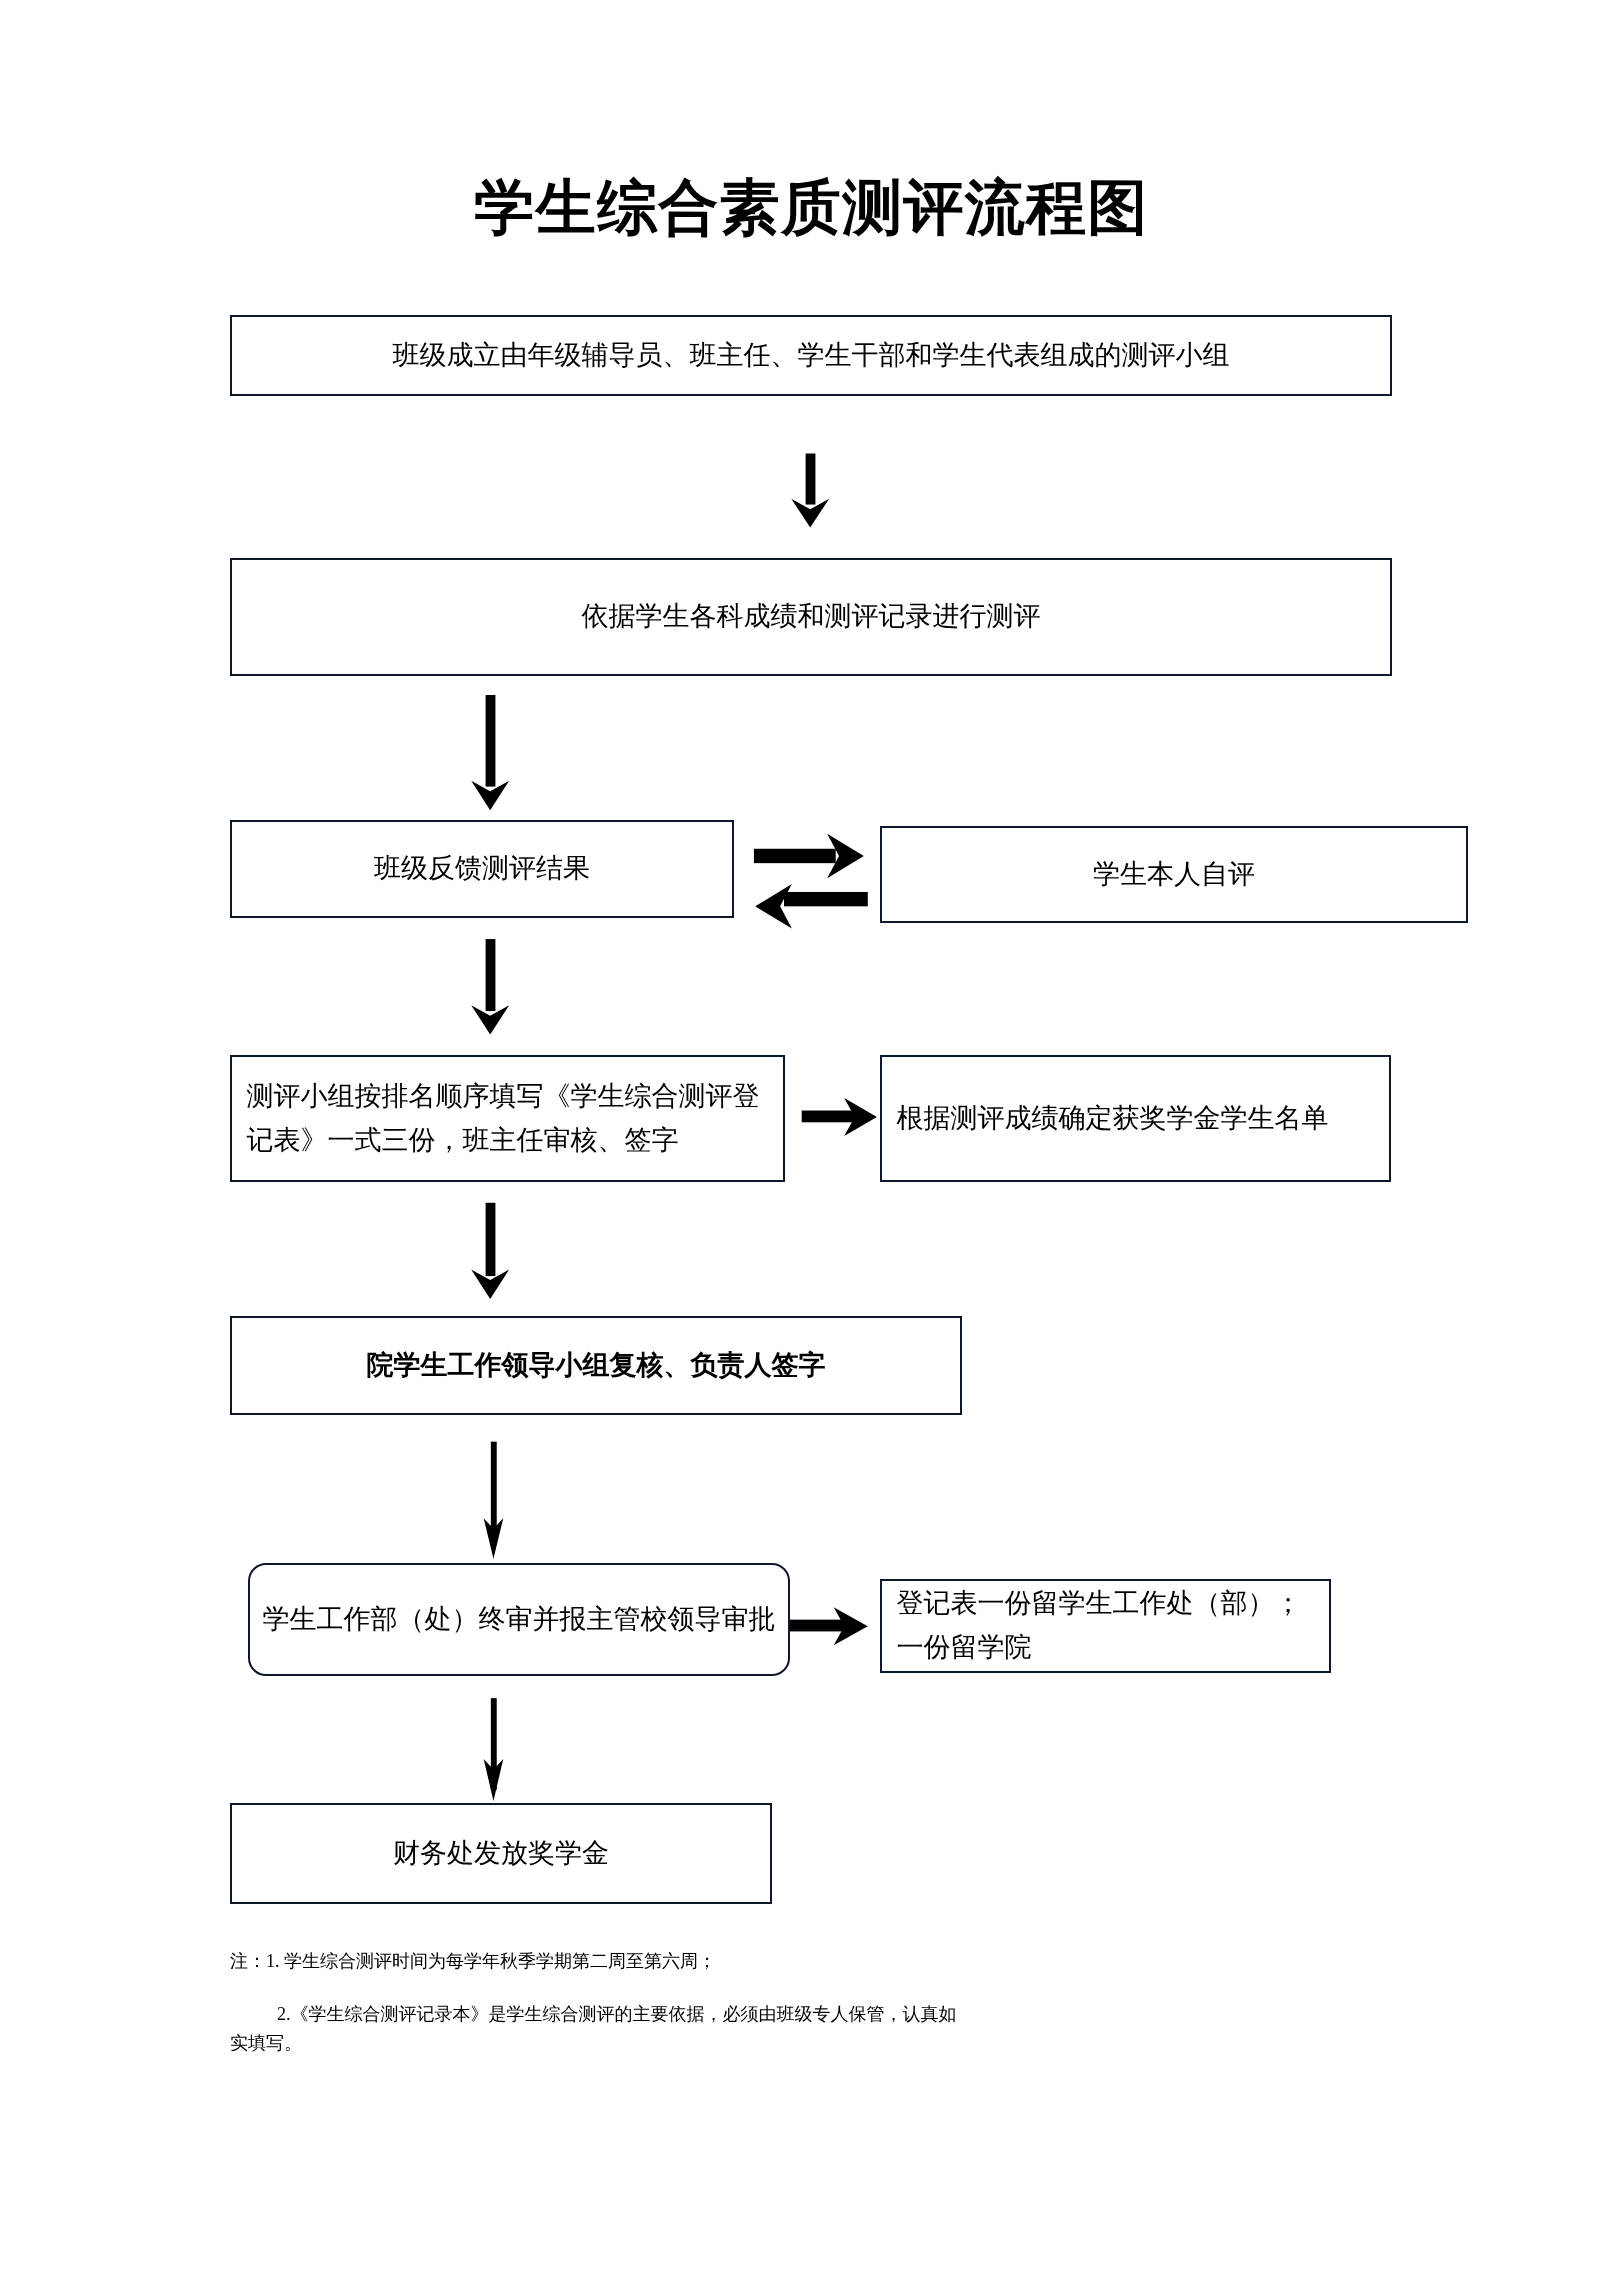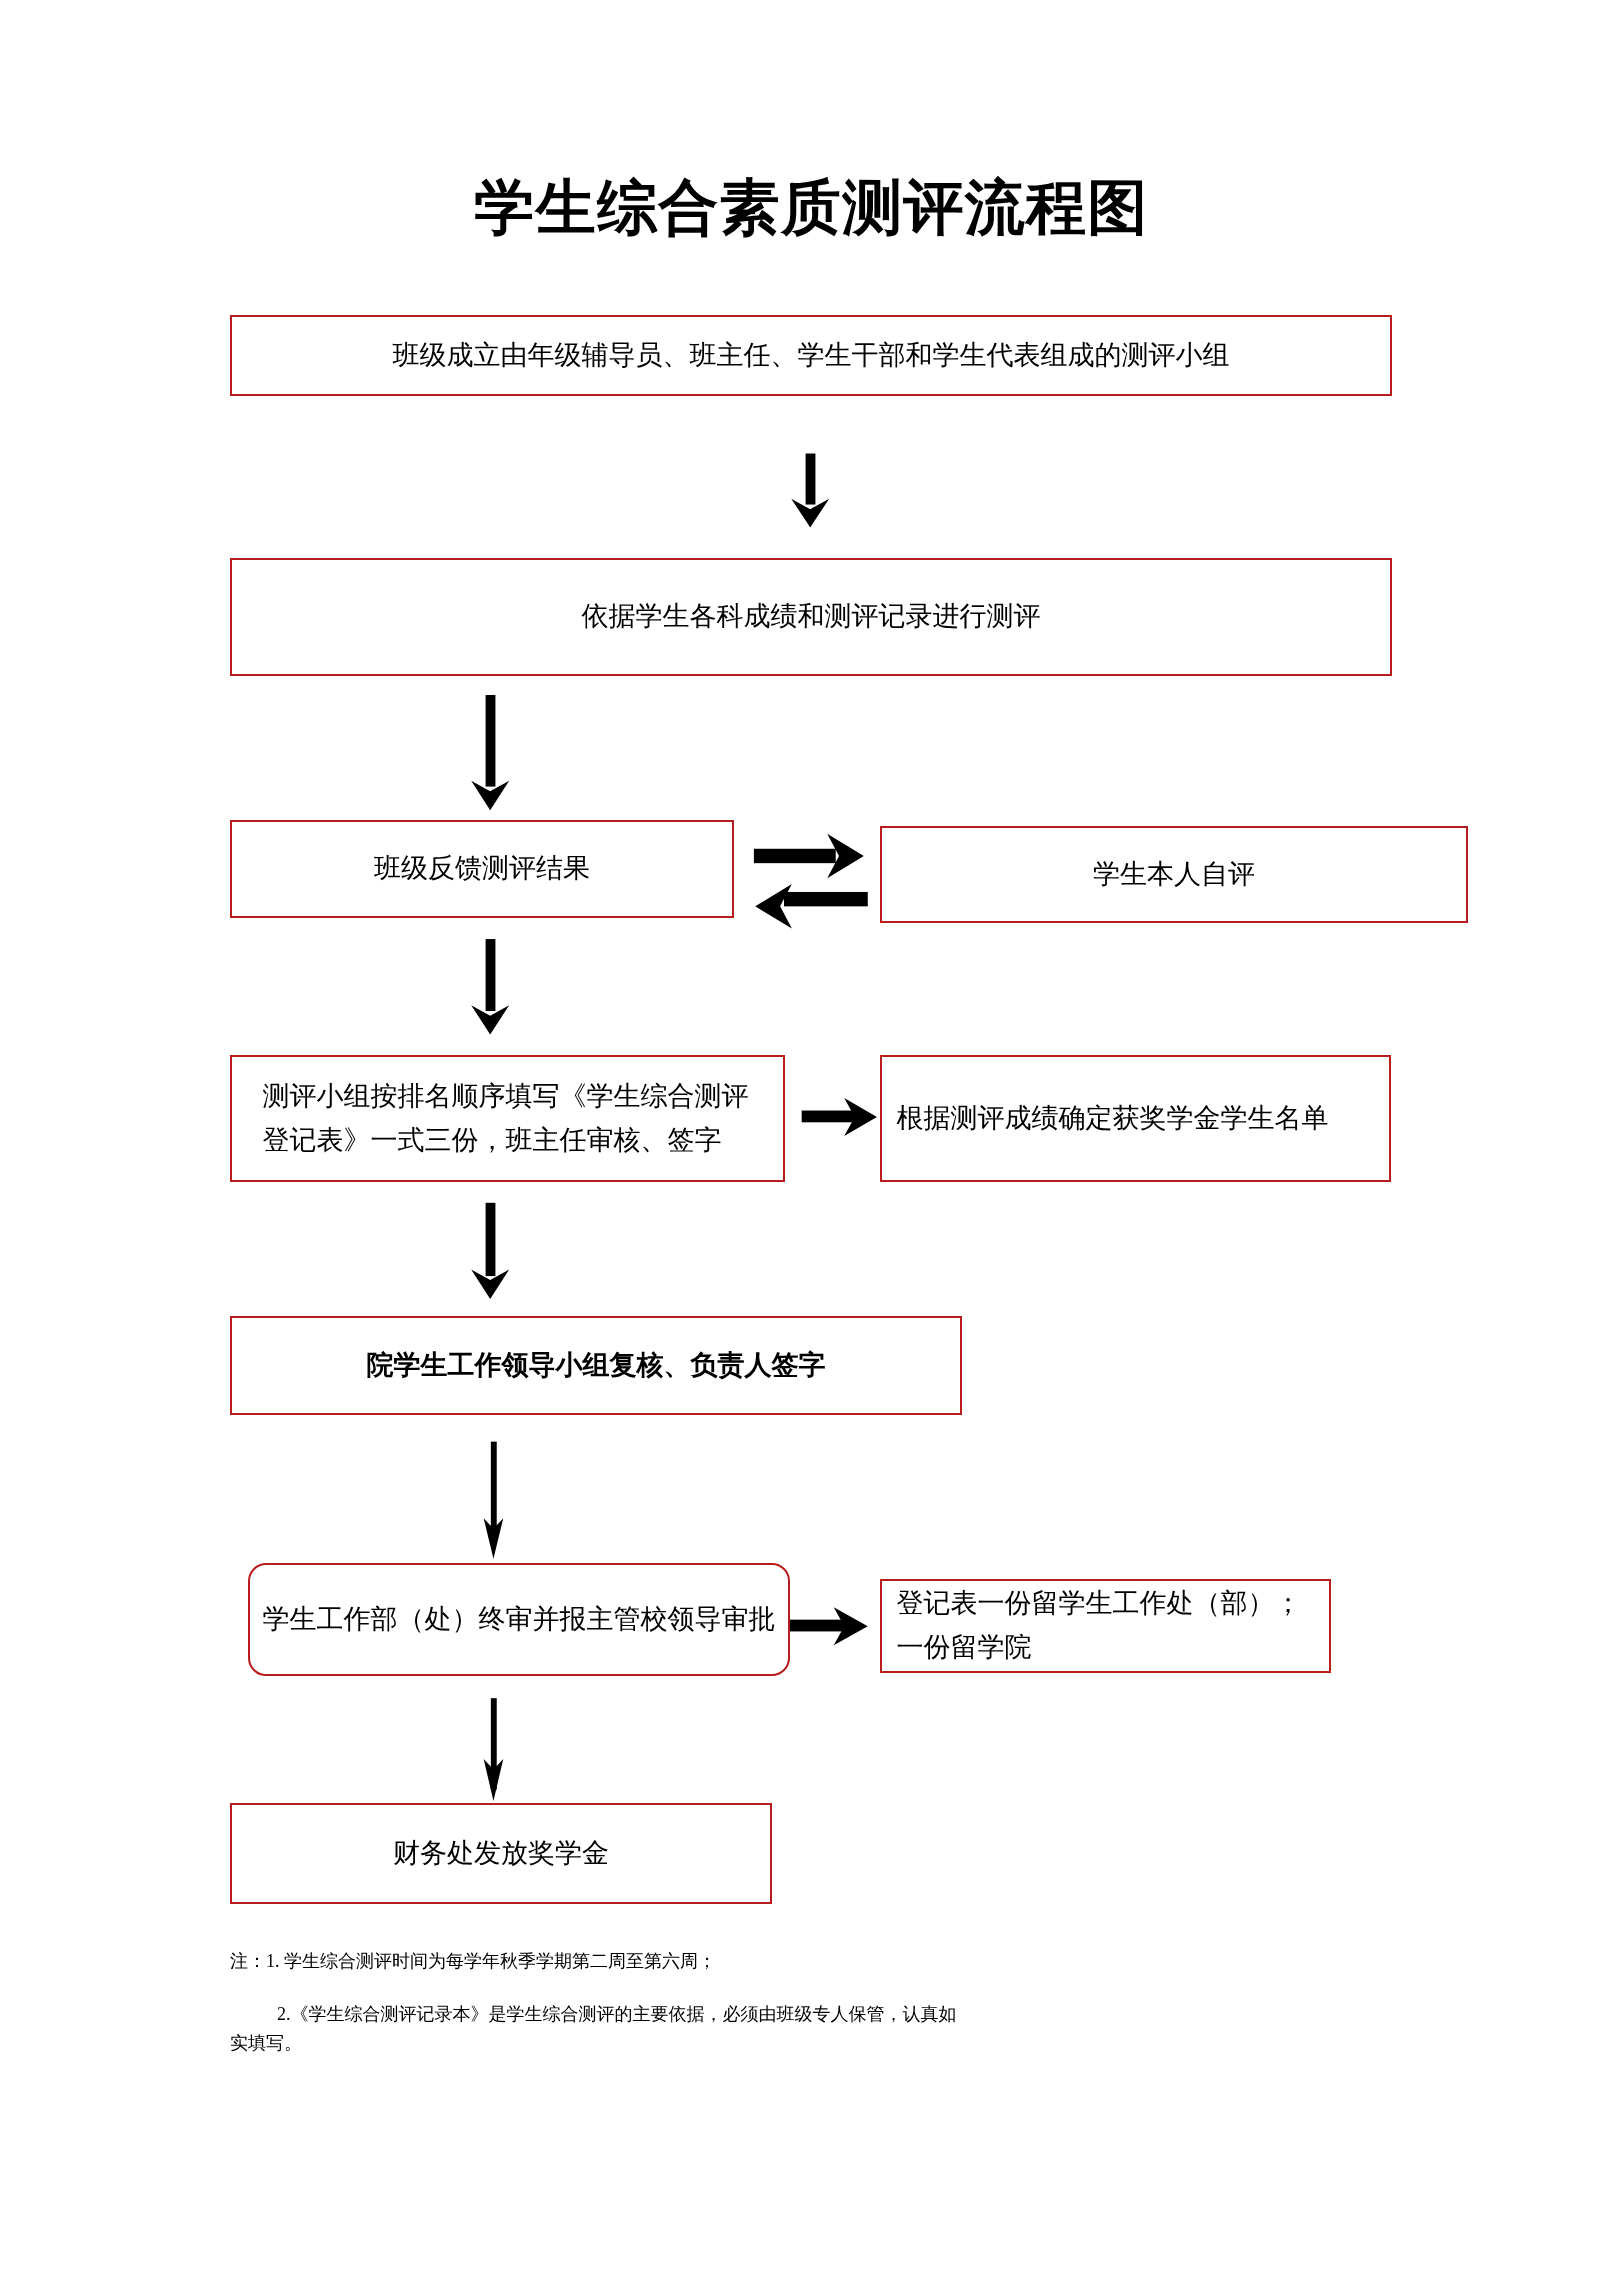--- a/index.html
+++ b/index.html
@@ -32,21 +32,21 @@
     line-height: 1.1;
     font-weight: 700;
     letter-spacing: 1.3px;
     font-family: "Liberation Serif", "DejaVu Serif", serif;
   }
 
   
   .fbox {
     position: absolute;
     box-sizing: border-box;
-    border: 2px solid #b91c1c;
+    border: 2px solid #0f172a;
     background: #ffffff;
     display: flex;
     align-items: center;
     font-size: 27px;
     line-height: 1.62;
     font-family: "Liberation Serif", "DejaVu Serif", serif;
   }
   .fbox .txt {
     width: 100%;
     display: block;
@@ -57,21 +57,21 @@
     text-align: left;
     padding-left: 14.4px;
     padding-right: 11.8px;
   }
 
   
   #box-1 { left: 230px; top: 315px;  width: 1162px; height: 81px; }
   #box-2 { left: 230px; top: 558px;  width: 1162px; height: 118px; }
   #box-3 { left: 230px; top: 820px; width: 504px;  height: 98px; }
   #box-4 { left: 880px;top: 826px; width: 588px;  height: 97px; }
-  #box-5 { left: 230px; top: 1055px; width: 555px;  height: 127px; padding-left: 16px; }
+  #box-5 { left: 230px; top: 1055px; width: 555px;  height: 127px; }
   #box-6 { left: 880px;top: 1055px; width: 511px;  height: 127px; }
   #box-7 { left: 230px; top: 1316px; width: 732px;  height: 99px; font-weight: bold; }
   #box-8 { left: 248px; top: 1563px; width: 542px;  height: 113px; border-radius: 18px; }
   #box-9 { left: 880px;top: 1579px; width: 451px;  height: 94px; }
   #box-10{ left: 230px; top: 1803px; width: 542px;  height: 101px; }
 
   
   .arrow-layer {
     position: absolute;
     left: 0; top: 0;

